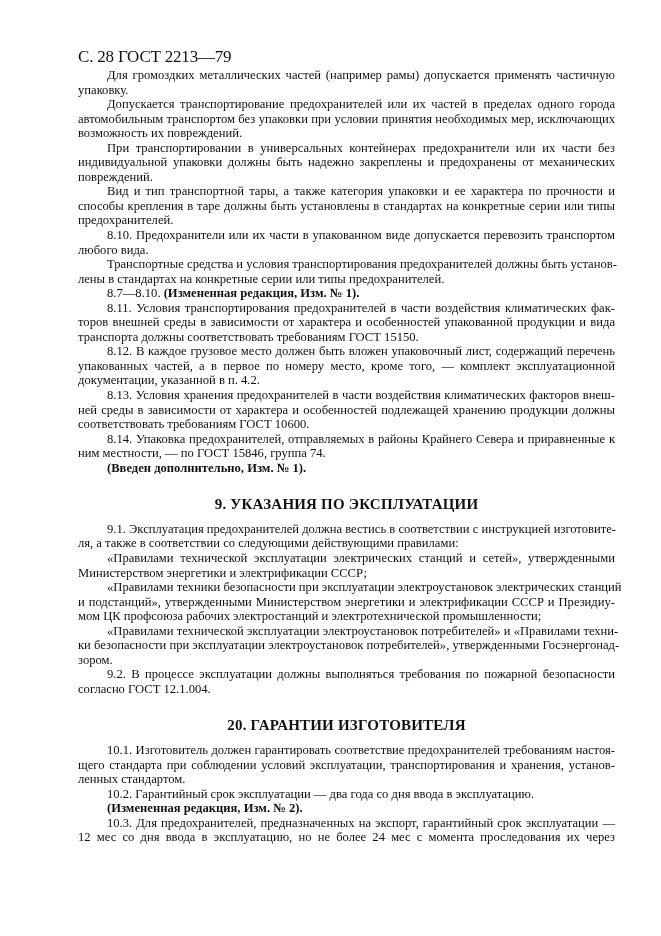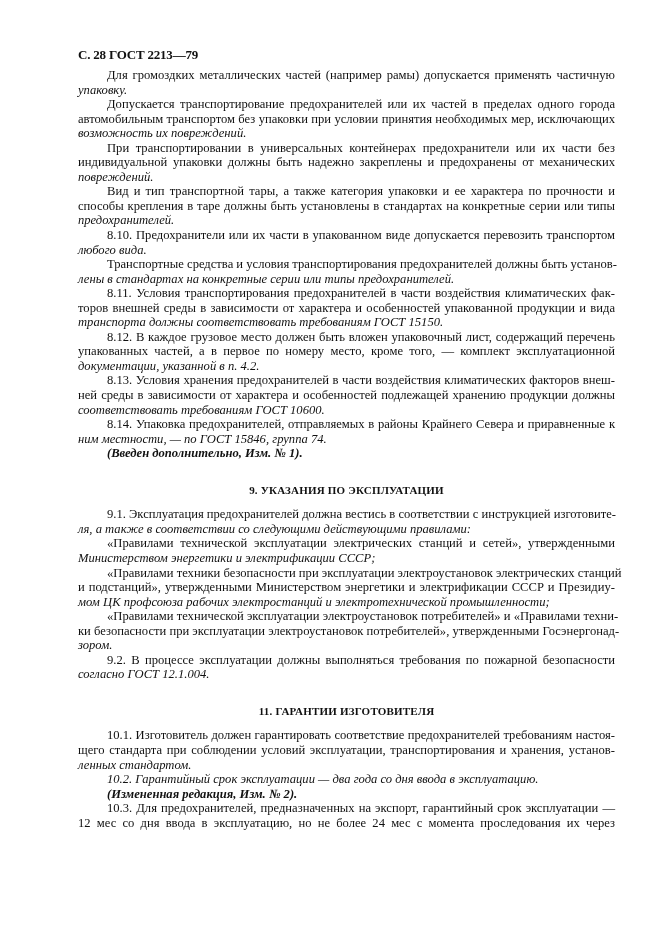--- a/index.html
+++ b/index.html
@@ -1,25 +1,25 @@
 <!DOCTYPE html>
 <html><head>
 <meta charset="utf-8">
 <style>
   html, body { margin:0; padding:0; background:#ffffff; }
   body { width:661px; height:936px; position:relative; overflow:hidden;
          font-family:"Liberation Serif", "DejaVu Serif", serif; color:#111; }
-  .page-header { position:absolute; left:78px; top:47px; font-weight:bold; font-size:13px; letter-spacing:-0.2px; }
+  .page-header { position:absolute; left:78px; top:47px; font-weight:normal; font-size:17px; letter-spacing:-0.2px; }
   .content { position:absolute; left:78px; top:68px; width:537px; font-size:12.6px; line-height:14.55px; }
   .para { margin:0; }
   .line { display:block; text-align:justify; text-align-last:justify; white-space:nowrap; overflow:visible; }
-  .line.last { text-align-last:left;font-style:italic; }
+  .line.last { text-align-last:left; }
   .line.ind { padding-left:29px; }
   .bold { font-weight:bold; }
-  .heading { text-align:center; font-weight:bold; font-size:11px; letter-spacing:0.2px; }
+  .heading { text-align:center; font-weight:bold; font-size:15px; letter-spacing:0.2px; }
   .h9 { margin-top:22px; margin-bottom:10px; }
   .h10 { margin-top:22px; margin-bottom:10px; }
 </style>
 </head>
 <body>
 
 <div class="page-header">С. 28 ГОСТ 2213—79</div>
 
 <div class="content">
 
@@ -42,20 +42,23 @@
     <span class="line">способы крепления в таре должны быть установлены в стандартах на конкретные серии или типы</span>
     <span class="line last">предохранителей.</span>
   </div>
   <div class="para">
     <span class="line ind">8.10. Предохранители или их части в упакованном виде допускается перевозить транспортом</span>
     <span class="line last">любого вида.</span>
   </div>
   <div class="para">
     <span class="line ind">Транспортные средства и условия транспортирования предохранителей должны быть установ-</span>
     <span class="line last">лены в стандартах на конкретные серии или типы предохранителей.</span>
+  </div>
+  <div class="para">
+    <span class="line ind last"><span>8.7—8.10. </span><span class="bold">(Измененная редакция, Изм. № 1).</span></span>
   </div>
   <div class="para">
     <span class="line ind">8.11. Условия транспортирования предохранителей в части воздействия климатических фак-</span>
     <span class="line">торов внешней среды в зависимости от характера и особенностей упакованной продукции и вида</span>
     <span class="line last">транспорта должны соответствовать требованиям ГОСТ 15150.</span>
   </div>
   <div class="para">
     <span class="line ind">8.12. В каждое грузовое место должен быть вложен упаковочный лист, содержащий перечень</span>
     <span class="line">упакованных частей, а в первое по номеру место, кроме того, — комплект эксплуатационной</span>
     <span class="line last">документации, указанной в п. 4.2.</span>
@@ -91,21 +94,21 @@
   <div class="para">
     <span class="line ind">«Правилами технической эксплуатации электроустановок потребителей» и «Правилами техни-</span>
     <span class="line">ки безопасности при эксплуатации электроустановок потребителей», утвержденными Госэнергонад-</span>
     <span class="line last">зором.</span>
   </div>
   <div class="para">
     <span class="line ind">9.2. В процессе эксплуатации должны выполняться требования по пожарной безопасности</span>
     <span class="line last">согласно ГОСТ 12.1.004.</span>
   </div>
 
-  <div class="heading h10">11. ГАРАНТИИ ИЗГОТОВИТЕЛЯ</div>
+  <div class="heading h10">20. ГАРАНТИИ ИЗГОТОВИТЕЛЯ</div>
 
   <div class="para">
     <span class="line ind">10.1. Изготовитель должен гарантировать соответствие предохранителей требованиям настоя-</span>
     <span class="line">щего стандарта при соблюдении условий эксплуатации, транспортирования и хранения, установ-</span>
     <span class="line last">ленных стандартом.</span>
   </div>
   <div class="para">
     <span class="line ind last">10.2. Гарантийный срок эксплуатации — два года со дня ввода в эксплуатацию.</span>
   </div>
   <div class="para">

